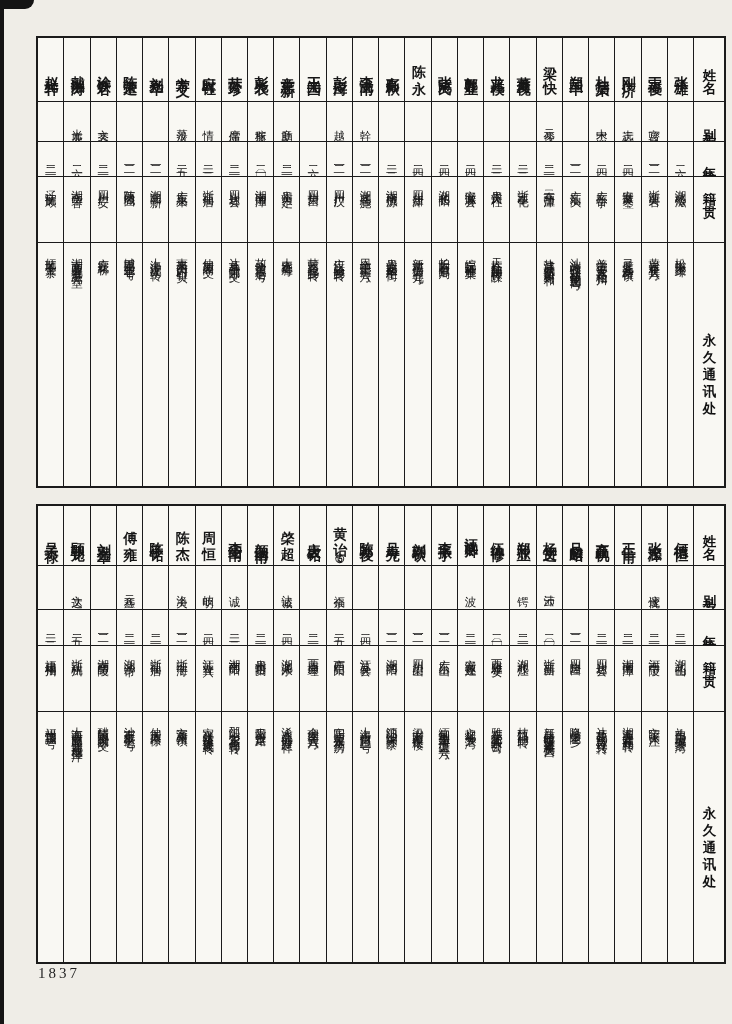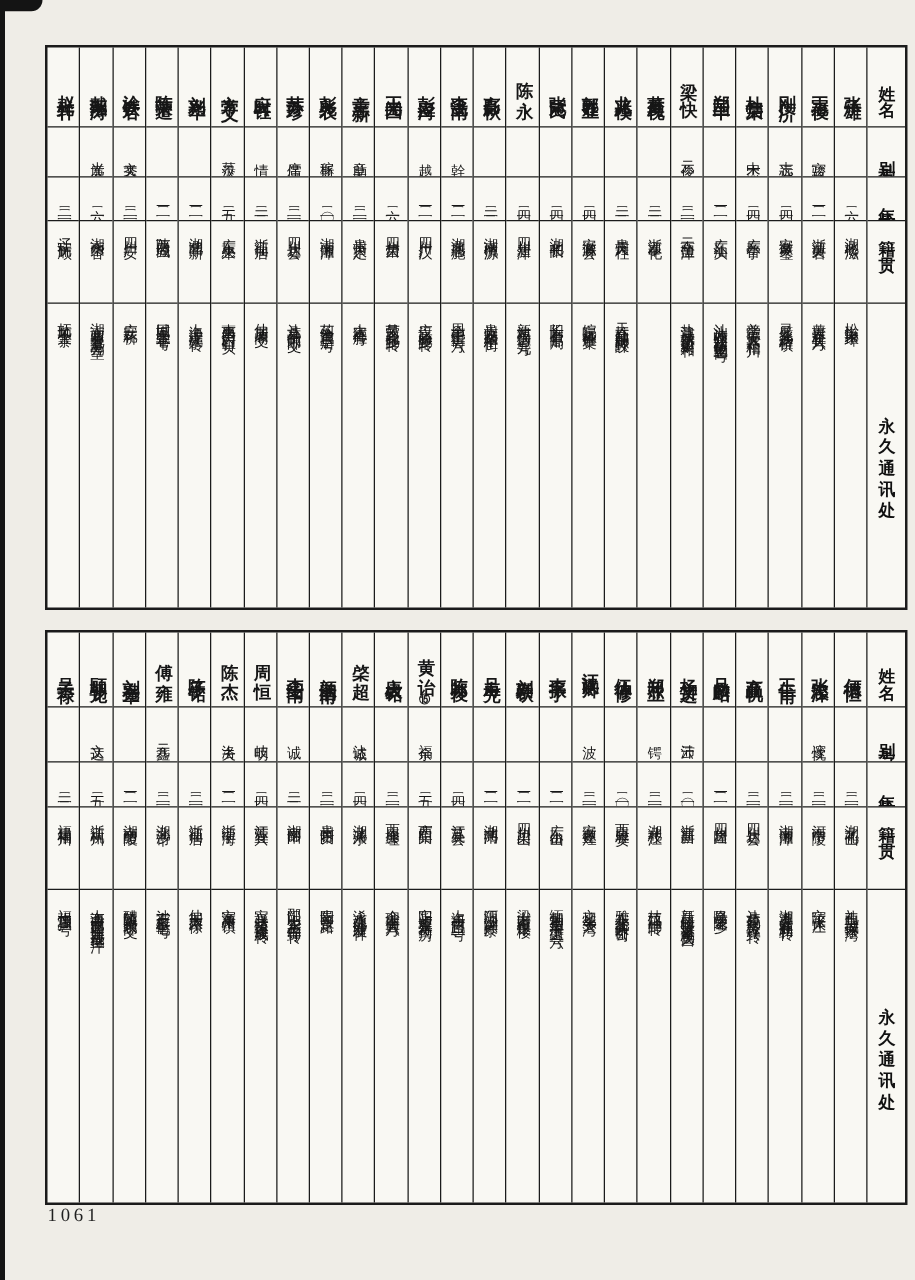--- a/index.html
+++ b/index.html
@@ -958,15 +958,15 @@
           <div class="cell c-native">
             <div class="vtext"><span>福建福州</span></div>
           </div>
           <div class="cell c-address">
             <div class="vtext"><span>福州瀛挡二一号</span></div>
           </div>
         </div>
       </div>
   </div>
 
-  <div class="page-number">1061</div>
+  <div class="page-number">1837</div>
 
 </div>
 
 </body></html>

